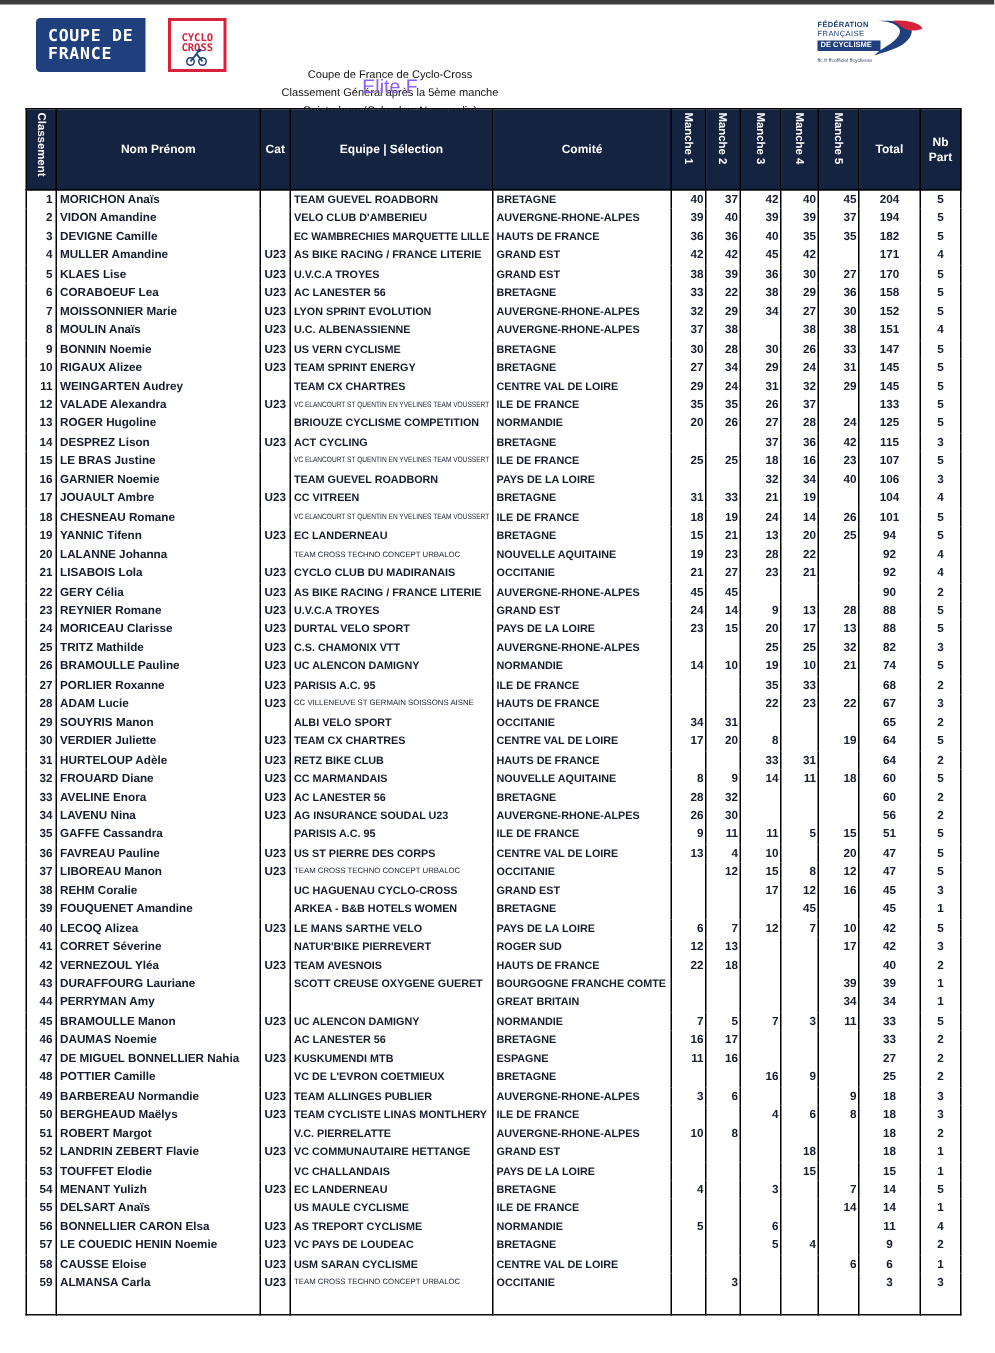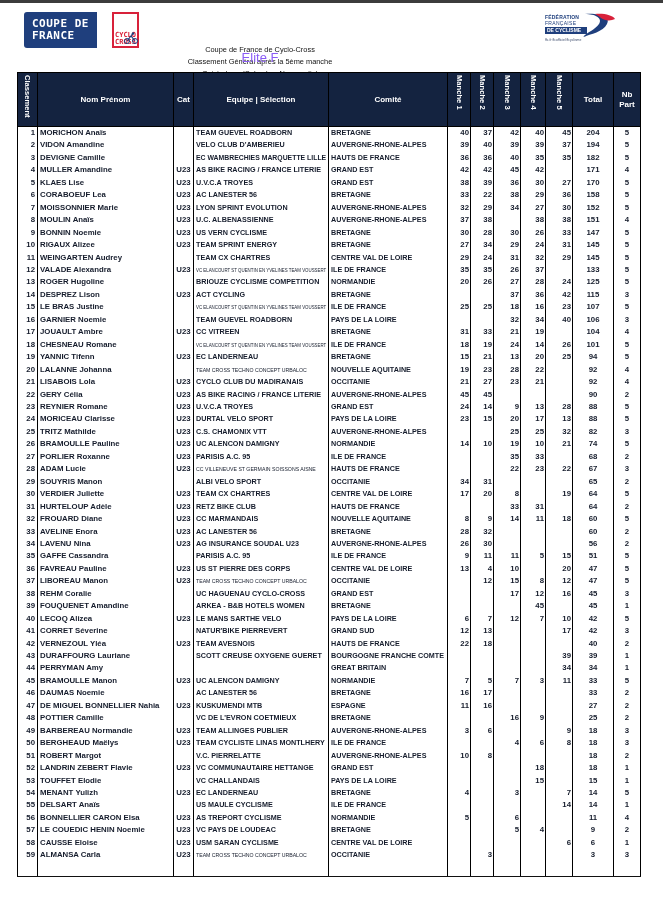--- a/index.html
+++ b/index.html
@@ -15,24 +15,24 @@
   
   .cdf-logo { position: absolute; left: 24px; top: 12px; width: 127px; height: 36px; }
   .cdf-blue {
     position: absolute; left: 0; top: 0; width: 73px; height: 36px;
     background: #1f3f7d; border-radius: 3px 0 0 3px;
     color: #fff; font-weight: bold; font-family: "DejaVu Sans Mono", monospace;
     font-size: 11px; line-height: 12px; letter-spacing: 0.5px; padding: 6px 0 0 8px;
   }
   .cdf-blue span { display: block; }
   .cdf-red {
-    position: absolute; left: 88px; top: 0; width: 27px; height: 36px;
+    position: absolute; left: 88px; top: 0; width: 39px; height: 36px;
     background: #ffffff; border: 2px solid #d8213a;
     color: #d8213a; font-weight: bold; font-family: "DejaVu Sans Mono", monospace;
-    font-size: 7px; line-height: 7px; text-align: center; padding-top: 18px;
+    font-size: 7px; line-height: 7px; text-align: center; padding-top: 8px;
   }
   .cdf-red span { display: block; }
   .cdf-red .rider { position: absolute; left: 9px; top: 18px; width: 16px; height: 12px; }
 
   
   .titles { position: absolute; left: 150px; width: 220px; text-align: center; }
   .t-line { position: absolute; left: 0; width: 220px; text-align: center; font-size: 7.4px; line-height: 9px; color: #111; white-space: nowrap; margin-top: 35px; }
   .t1 { top: 10px; } .t2 { top: 22px; } .t3 { top: 34px; }
   .t-cat { position: absolute; left: 0; width: 220px; top: 50px; text-align: center; font-size: 13px; line-height: 15px; color: #8b5cf6; }
 
@@ -703,21 +703,21 @@
         <td class="c-m"><span class="fit">7</span></td>
         <td class="c-m"><span class="fit">10</span></td>
         <td class="c-total"><span class="fit">42</span></td>
         <td class="c-nb"><span class="fit">5</span></td>
       </tr>
       <tr>
         <td class="c-rank"><span class="fit">41</span></td>
         <td class="c-name"><span class="fit">CORRET Séverine</span></td>
         <td class="c-cat"><span class="fit"></span></td>
         <td class="c-team"><span class="fit">NATUR'BIKE PIERREVERT</span></td>
-        <td class="c-comite"><span class="fit">GRAND SUD</span></td>
+        <td class="c-comite"><span class="fit">ROGER SUD</span></td>
         <td class="c-m"><span class="fit">12</span></td>
         <td class="c-m"><span class="fit">13</span></td>
         <td class="c-m"><span class="fit"></span></td>
         <td class="c-m"><span class="fit"></span></td>
         <td class="c-m"><span class="fit">17</span></td>
         <td class="c-total"><span class="fit">42</span></td>
         <td class="c-nb"><span class="fit">3</span></td>
       </tr>
       <tr>
         <td class="c-rank"><span class="fit">42</span></td>

